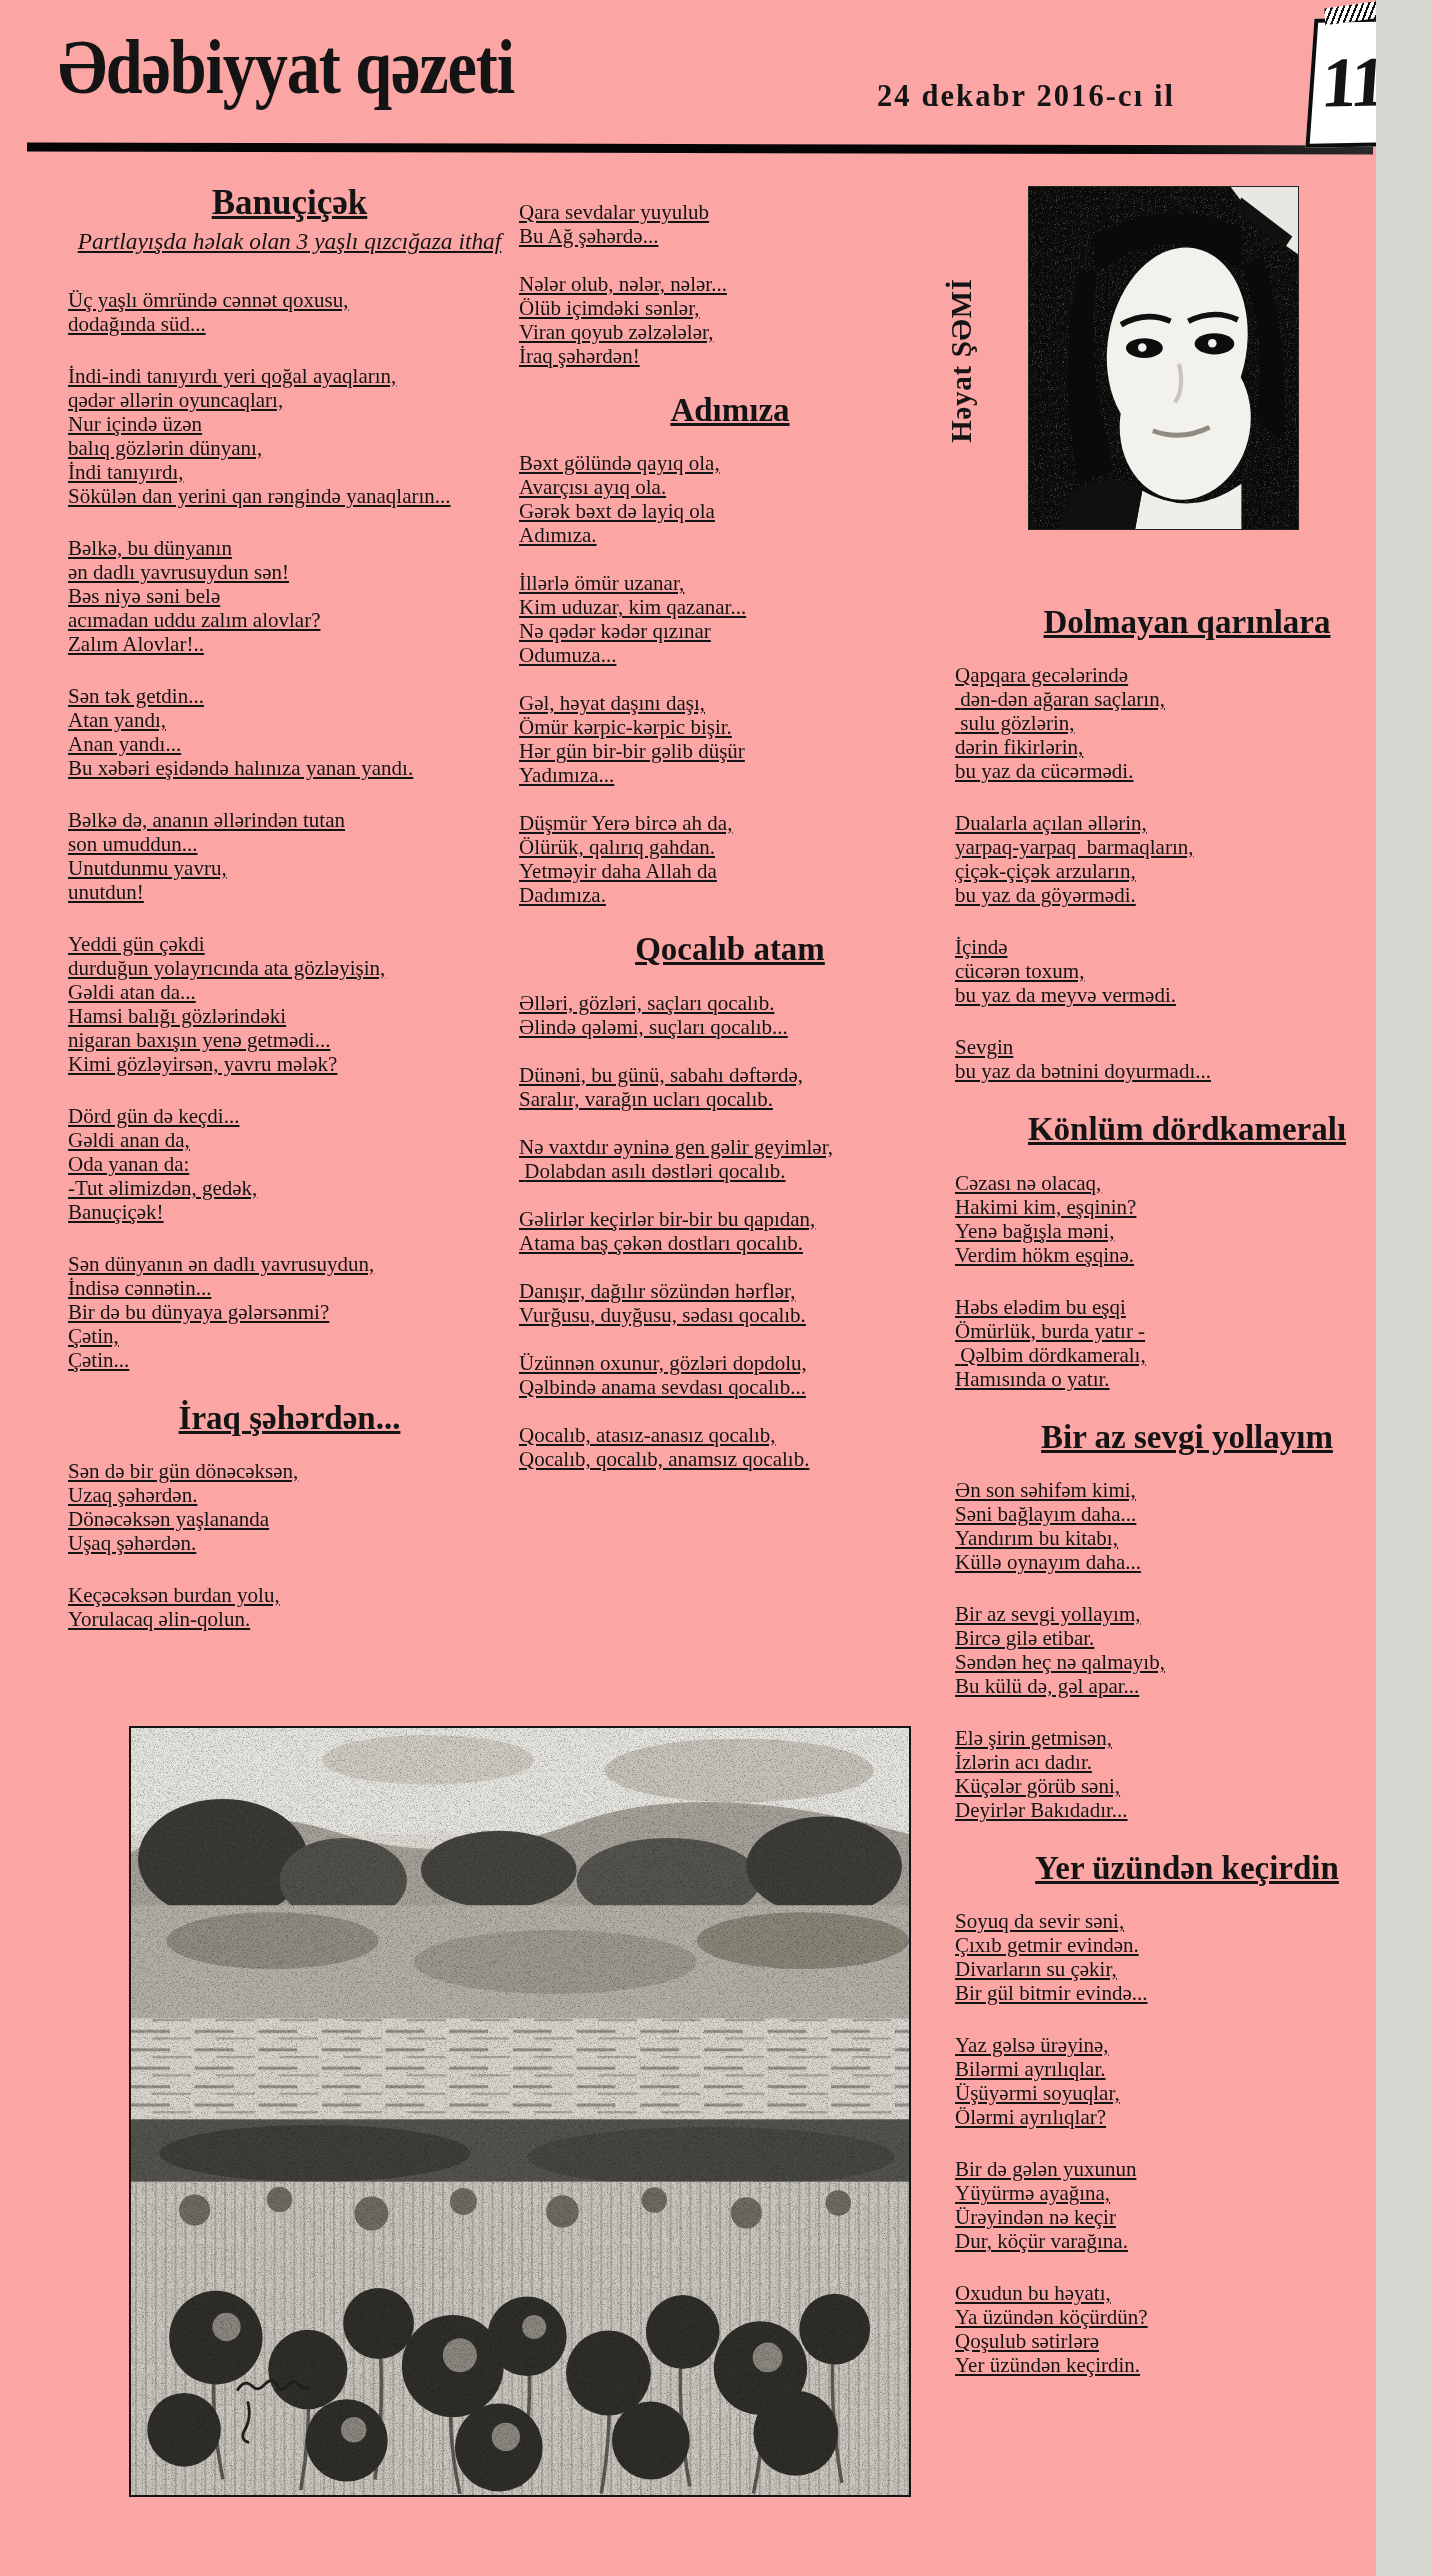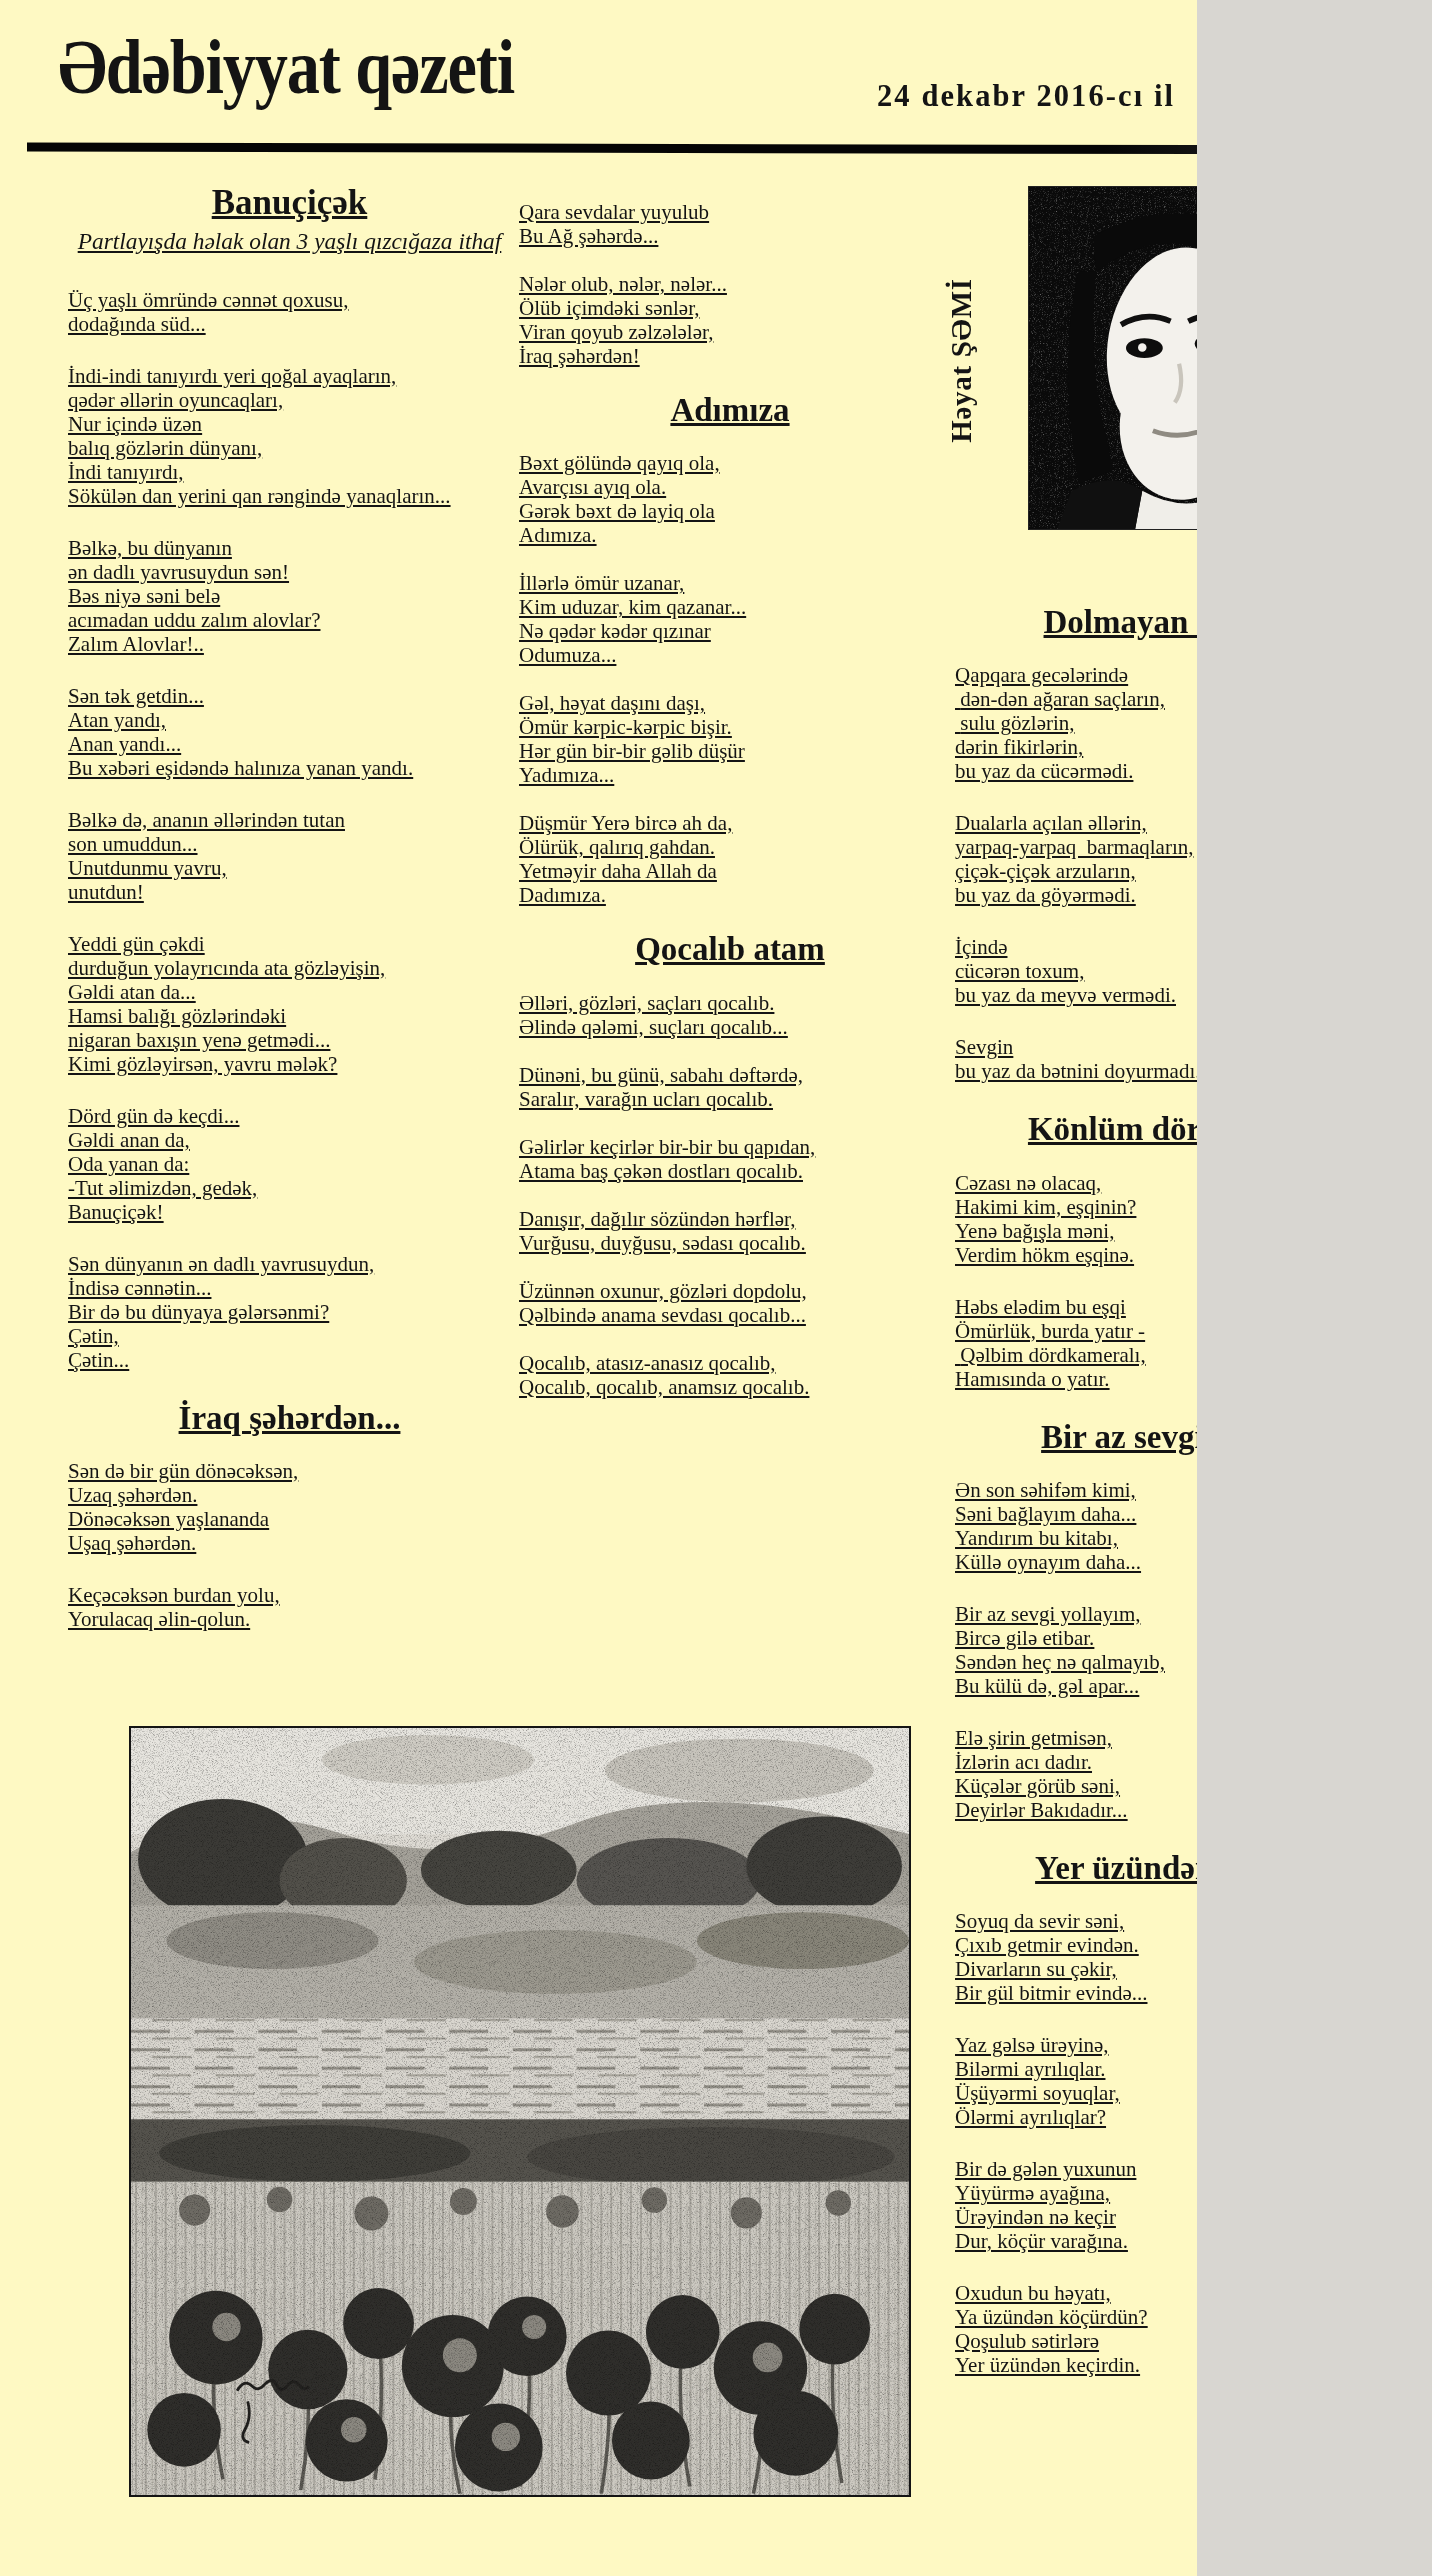--- a/index.html
+++ b/index.html
@@ -1,19 +1,19 @@
 <!DOCTYPE html>
 <html style="font-size:11.3px"><head>
 <meta charset="utf-8">
 <style>
   html,body{margin:0;padding:0;background:#d8d6d1;}
   #page{
     position:relative;
-    width:1197px;height:2576px;
-    background:#fef9c3;
+    width:1376px;height:2576px;
+    background:#fca5a5;
     color:#141414;
     font-family:"Liberation Serif","DejaVu Serif",serif;
     overflow:hidden;
   }
   
   .masthead-title{
     position:absolute;left:58px;top:27px;
     font-size:79px;font-weight:bold;line-height:1;
     transform:scaleX(.84);transform-origin:left top;
     letter-spacing:-1.4px;white-space:nowrap;
@@ -236,20 +236,24 @@
         <div class="line">Dadımıza.</div>
       </div>
       <h2 class="poem-title">Qocalıb atam</h2>
       <div class="stanza">
         <div class="line">Əlləri, gözləri, saçları qocalıb.</div>
         <div class="line">Əlində qələmi, suçları qocalıb...</div>
       </div>
       <div class="stanza">
         <div class="line">Dünəni, bu günü, sabahı dəftərdə,</div>
         <div class="line">Saralır, varağın ucları qocalıb.</div>
+      </div>
+      <div class="stanza">
+        <div class="line">Nə vaxtdır əyninə gen gəlir geyimlər,</div>
+        <div class="line"> Dolabdan asılı dəstləri qocalıb.</div>
       </div>
       <div class="stanza">
         <div class="line">Gəlirlər keçirlər bir-bir bu qapıdan,</div>
         <div class="line">Atama baş çəkən dostları qocalıb.</div>
       </div>
       <div class="stanza">
         <div class="line">Danışır, dağılır sözündən hərflər,</div>
         <div class="line">Vurğusu, duyğusu, sədası qocalıb.</div>
       </div>
       <div class="stanza">

